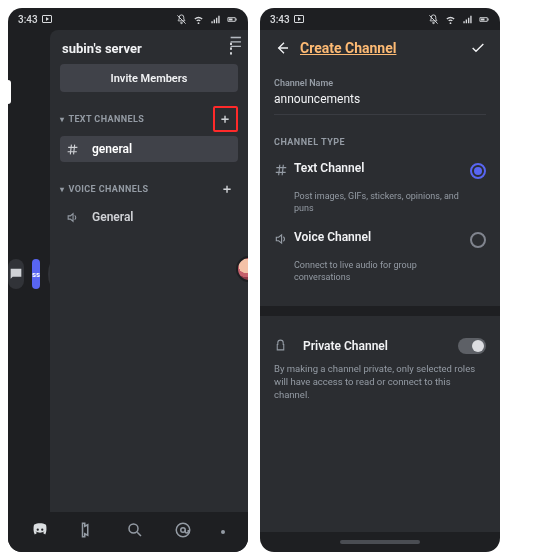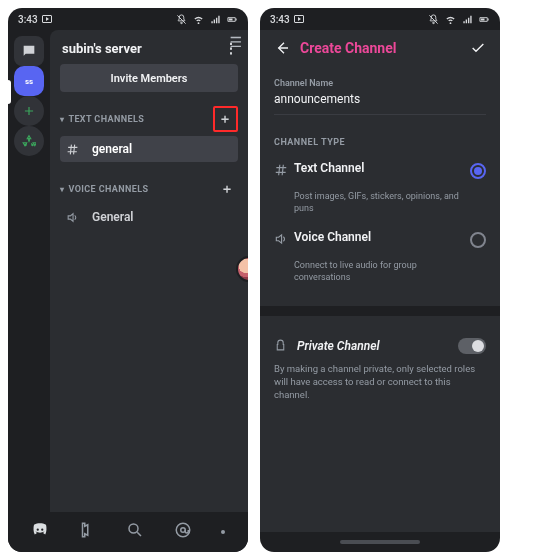--- a/index.html
+++ b/index.html
@@ -36,23 +36,24 @@
   .status-right { margin-left: auto; display: flex; align-items: center; gap: 6px; }
   .status-right svg { width: 11px; height: 11px; fill: #d7d9dc; }
   .yt-box { width:10px; height:8px; border:1px solid #d7d9dc; border-radius:1px; position:relative;}
   .yt-box::after{content:"";position:absolute;left:3px;top:1px;border-left:3px solid #d7d9dc;border-top:2px solid transparent;border-bottom:2px solid transparent;}
   
   .sc1-body { flex:1; display:flex; }
   .rail {
     width: 42px;
     background: #1e1f22;
     display: flex;
-    flex-direction: column;
+    flex-direction: row;
     align-items: center;
     padding-top: 6px;
+    gap: 8px;
   }
   .rail-item {
     width: 30px; height: 30px;
     background: #313338;
     border-radius: 8px;
     display:flex; align-items:center; justify-content:center;
     color:#d0d2d6;
   }
   .rail-item svg { width:16px; height:16px; fill:#d0d2d6; }
   .rail-avatar {
@@ -120,37 +121,37 @@
   .bottom-nav {
     height:40px; background:#1e1f22; margin-top:auto;
     display:flex; align-items:center; justify-content:space-around;
     padding:0 8px;
   }
   .bottom-nav svg { width:18px; height:18px; fill:#949ba4; }
   .bottom-nav .active svg { fill:#dbdee1; }
   .dot { width:4px;height:4px;border-radius:50%;background:#949ba4;}
   
   .sc2-body { flex:1; background:#2b2d31; display:flex; flex-direction:column; padding:0 14px; }
-  .cc-header { display:flex; align-items:center; color:#ec4899; font-size:14px; font-weight:700; padding:10px 0 14px 0; }
+  .cc-header { display:flex; align-items:center; color:#fdba74; font-size:14px; font-weight:700; padding:10px 0 14px 0;text-decoration:underline; }
   .cc-header svg { width:16px;height:16px;fill:#f2f3f5; }
   .cc-header .title { margin-left:10px; }
   .cc-header .check { margin-left:auto; }
   .field-label { color:#949ba4; font-size:9px; font-weight:600; margin-top:8px; }
   .field-value { color:#f2f3f5; font-size:12px; padding:4px 0 8px 0; border-bottom:1px solid #3a3c42; }
   .section-label { color:#949ba4; font-size:9px; font-weight:700; letter-spacing:0.5px; margin-top:22px; margin-bottom:6px; }
   .type-row { display:flex; align-items:flex-start; gap:6px; padding:8px 0; }
   .type-row svg.icon { width:14px;height:14px;fill:#949ba4; margin-top:2px; flex-shrink:0;}
   .type-text { flex:1; }
   .type-title { color:#f2f3f5; font-size:12px; font-weight:600; }
   .type-desc { color:#949ba4; font-size:9px; margin-top:16px; line-height:1.3; }
   .radio { width:16px;height:16px;border-radius:50%;border:2px solid #5865f2; display:flex;align-items:center;justify-content:center; flex-shrink:0; margin-top:2px;}
   .radio.off { border-color:#80848e; }
   .radio .dot-in { width:8px;height:8px;border-radius:50%;background:#5865f2; }
   .divider-thick { height:10px; background:#1e1f22; margin:14px -14px; }
-  .priv-row { display:flex; align-items:center; gap:10px; padding:8px 0 4px 0;font-style:italic;}
+  .priv-row { display:flex; align-items:center; gap:16px; padding:8px 0 4px 0;}
   .priv-row svg { width:13px;height:13px;fill:#949ba4;}
   .priv-title { color:#f2f3f5; font-size:12px; font-weight:600; flex:1;}
   .toggle { width:28px;height:16px;border-radius:10px;background:#5d6066; position:relative;}
   .toggle::after{content:"";position:absolute;right:2px;top:2px;width:12px;height:12px;border-radius:50%;background:#dcdde1;}
   .priv-desc { color:#949ba4; font-size:9.5px; line-height:1.4; padding:4px 0 0 0;}
   .nav-pill { width:80px;height:4px;border-radius:2px;background:#4a4d53; margin:8px auto;}
 </style>
 </head>
 <body>
 

